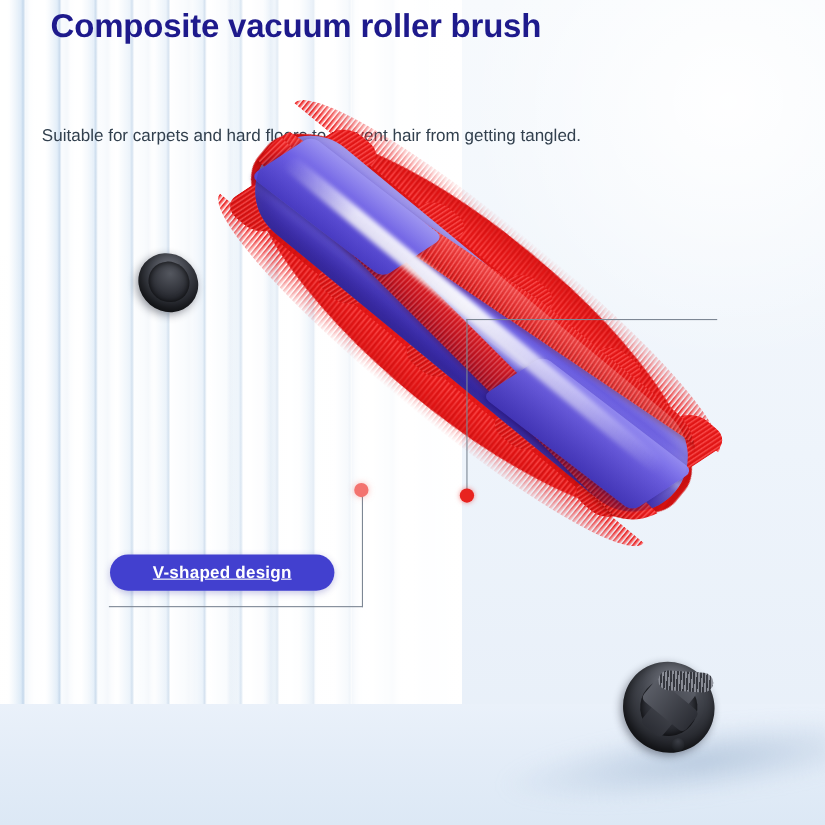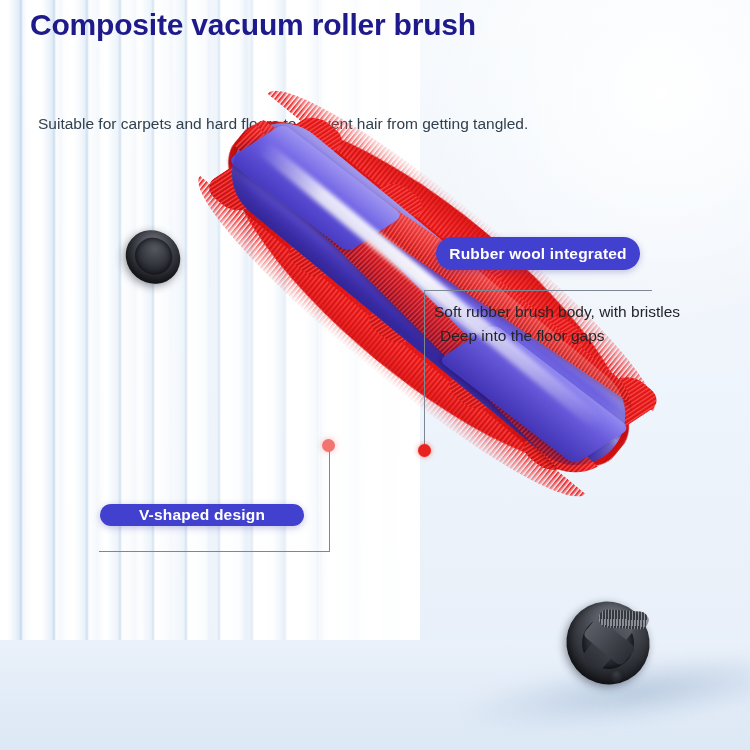--- a/index.html
+++ b/index.html
@@ -62,21 +62,21 @@
     position:absolute;right:-80px;top:-60px;width:420px;height:380px;
     background:radial-gradient(circle at 60% 40%, rgba(255,255,255,.95) 0%, rgba(255,255,255,0) 70%);
   }
 
   
   .h1,.h2{
     position:absolute;left:30px;
     color:#1e1a8c;font-weight:bold;letter-spacing:-0.2px;
     white-space:nowrap;
   }
-  .h1{top:8px;font-size:30px;}
+  .h1{top:8px;font-size:30px;margin-left:16px;}
   .h2{top:58px;font-size:28px;}
   .sub{
     position:absolute;left:38px;top:115px;
     font-size:15.5px;color:#32404e;white-space:nowrap;
   }
 
   
   #brush{
     position:absolute;left:118px;top:206px;width:560px;height:470px;
   }
@@ -239,21 +239,21 @@
 
   
   .badge{
     position:absolute;display:flex;align-items:center;justify-content:center;
     background:#4240cf;color:#ffffff;border-radius:22px;
     font-size:15.5px;font-weight:bold;letter-spacing:.2px;
     box-shadow:0 2px 7px rgba(50,48,160,.28);
     white-space:nowrap;
   }
   #badge-rubber{left:436px;top:237px;width:204px;height:33px;}
-  #badge-v{left:100px;top:504px;width:204px;height:22px;}
+  #badge-v{left:100px;top:504px;width:204px;height:33px;text-decoration:underline;}
 
   .callout-text{
     position:absolute;color:#22262b;font-size:15.5px;line-height:1.55;white-space:nowrap;
   }
   #text-rubber{left:434px;top:300px;}
   #text-v{left:104px;top:571px;white-space:normal;width:270px;}
 
   
   .frame-rubber-top{
     position:absolute;left:424px;top:290px;width:228px;height:1px;background:#7d8794;
@@ -323,26 +323,21 @@
     <div class="cross"></div>
     <div class="cross2"></div>
     <div class="knurl"></div>
     <div class="pin"></div>
   </div>
 
   <div class="frame-rubber-top"></div>
   <div class="frame-rubber-left"></div>
   <div class="dot" id="dot-rubber"></div>
 
-  <div class="badge" id="badge-rubber">Rubber wool integrated</div>
-
-  <div class="callout-text" id="text-rubber">
-    <div>Soft rubber brush body, with bristles</div>
-    <div style="padding-left:6px;">Deep into the floor gaps</div>
-  </div>
+
 
   <div class="frame-v-right"></div>
   <div class="frame-v-bottom"></div>
   <div class="dot" id="dot-v"></div>
 
   <div class="badge" id="badge-v">V-shaped design</div>
 
 
 </div>
 

